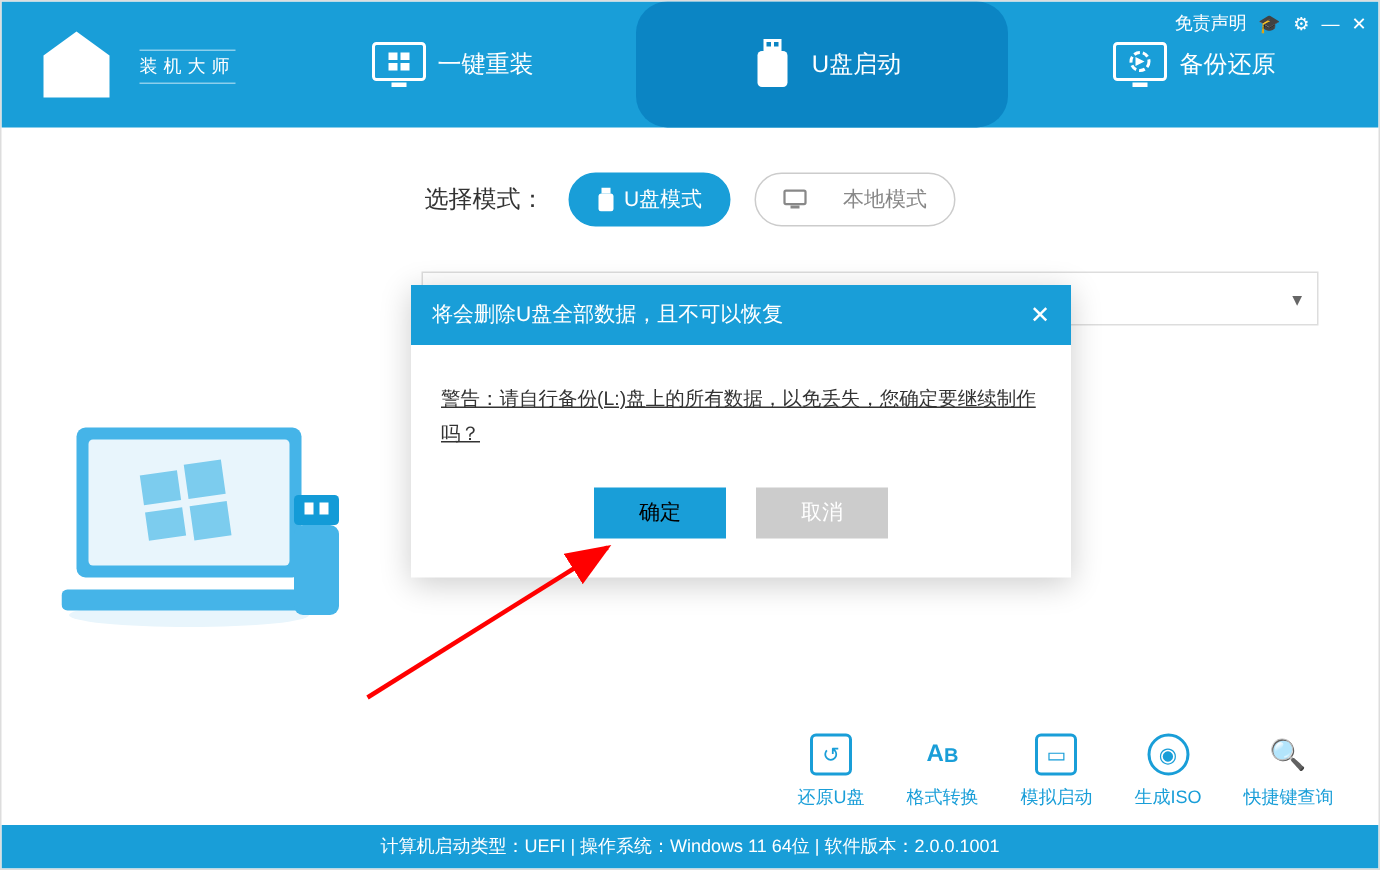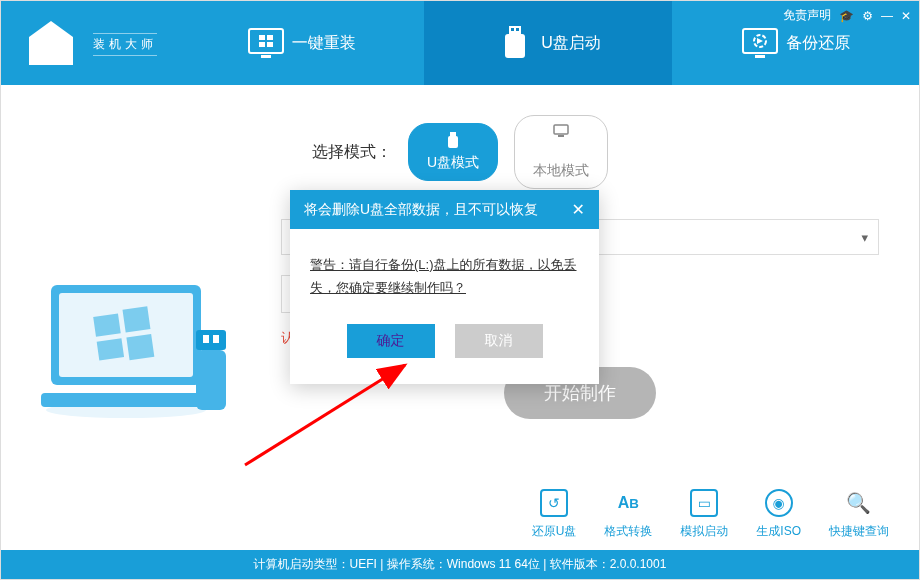--- a/index.html
+++ b/index.html
@@ -9,28 +9,28 @@
 .header { background: #199ed8; height: 84px; display: flex; align-items: stretch; color: #fff; position: relative; }
 .titlebar-controls { position: absolute; top: 6px; right: 8px; display: flex; gap: 8px; align-items: center; font-size: 12px; }
 .titlebar-controls span { cursor: pointer; }
 .logo-area { display: flex; align-items: center; padding: 0 20px; gap: 12px; }
 .logo-house { width: 60px; height: 60px; display: flex; align-items: center; justify-content: center; }
 .logo-text { display: flex; flex-direction: column; align-items: center; }
 .logo-title { font-size: 24px; font-weight: bold; }
 .logo-sub { font-size: 12px; letter-spacing: 4px; border-top: 1px solid rgba(255,255,255,0.5); border-bottom: 1px solid rgba(255,255,255,0.5); padding: 2px 0; margin-top: 2px; }
 .tabs { display: flex; flex: 1; }
 .tab { flex: 1; display: flex; flex-direction: row; align-items: center; justify-content: center; gap: 6px; cursor: pointer; font-size: 16px; }
-.tab.active { background: #0b85c4; }
+.tab.active { background: #0b85c4; border-radius: 21px; }
 .tab-icon { width: 40px; height: 34px; display: flex; align-items: center; justify-content: center; }
 
 
 .content { flex: 1; position: relative; padding: 30px 40px 10px 40px; }
 .mode-row { display: flex; align-items: center; justify-content: center; gap: 16px; margin-bottom: 30px; }
 .mode-label { font-size: 16px; color: #333; font-family: Liberation Serif, serif; }
-.mode-btn { display: flex; align-items: center; gap: 6px; padding: 8px 18px; border-radius: 20px; font-size: 14px; cursor: pointer; flex-direction: column; }
+.mode-btn { display: flex; align-items: center; gap: 6px; padding: 8px 18px; border-radius: 20px; font-size: 14px; cursor: pointer; }
 .mode-btn.active { background: #199ed8; color: #fff; border: 1px solid #199ed8; }
 .mode-btn.inactive { background: #fff; color: #888; border: 1px solid #ccc; gap: 24px; }
 
 .illustration { position: absolute; left: 40px; top: 190px; }
 
 .form-area { margin-left: 240px; }
 .select-row { display: flex; align-items: center; gap: 10px; margin-bottom: 20px; }
 .select-box { flex: 1; border: 1px solid #ddd; padding: 8px 10px; font-size: 13px; color: #666; background: #fff; display: flex; justify-content: space-between; align-items: center; }
 .fs-row { display: flex; gap: 14px; margin-bottom: 16px; }
 .fs-btn { border: 1px solid #ddd; padding: 10px 24px; font-size: 14px; color: #666; background: #fff; }
@@ -39,27 +39,27 @@
 .start-btn { display: block; margin: 10px auto 0 auto; background: #b5b5b5; color: #fff; border: none; border-radius: 30px; padding: 14px 40px; font-size: 18px; cursor: pointer; }
 
 .bottom-tools { position: absolute; bottom: 10px; right: 30px; display: flex; gap: 28px; }
 .tool { display: flex; flex-direction: column; align-items: center; gap: 6px; color: #199ed8; font-size: 12px; cursor: pointer; }
 .tool-icon { width: 28px; height: 28px; border: 2px solid #199ed8; border-radius: 4px; display: flex; align-items: center; justify-content: center; font-size: 14px; }
 
 
 .footer { background: #199ed8; color: #fff; font-size: 12px; text-align: center; padding: 6px 0; }
 
 
-.dialog { position: absolute; left: 290px; top: 190px; width: 309px; background: #fff; box-shadow: 0 4px 20px rgba(0,0,0,0.2); z-index: 100; }
+.dialog { position: absolute; left: 274px; top: 190px; width: 440px; background: #fff; box-shadow: 0 4px 20px rgba(0,0,0,0.2); z-index: 100; }
 .dialog-header { background: #199ed8; color: #fff; display: flex; justify-content: space-between; align-items: center; padding: 10px 14px; font-size: 14px; }
 .dialog-close { cursor: pointer; font-size: 16px; }
 .dialog-body { padding: 24px 20px; font-size: 13px; color: #333; line-height: 1.8; text-decoration: underline; }
 .dialog-footer { display: flex; justify-content: center; gap: 20px; padding: 0 20px 26px 20px; }
 .dlg-btn { padding: 8px 30px; font-size: 14px; cursor: pointer; border: none; }
-.dlg-ok { background: #199ed8; color: #4c1d95; }
+.dlg-ok { background: #199ed8; color: #000000; }
 .dlg-cancel { background: #ccc; color: #fff; }
 
 
 .arrow-svg { position: absolute; left: 235px; top: 335px; z-index: 200; pointer-events: none; }
 </style>
 </head>
 <body>
 
 <div class="header">
   <div class="titlebar-controls">

